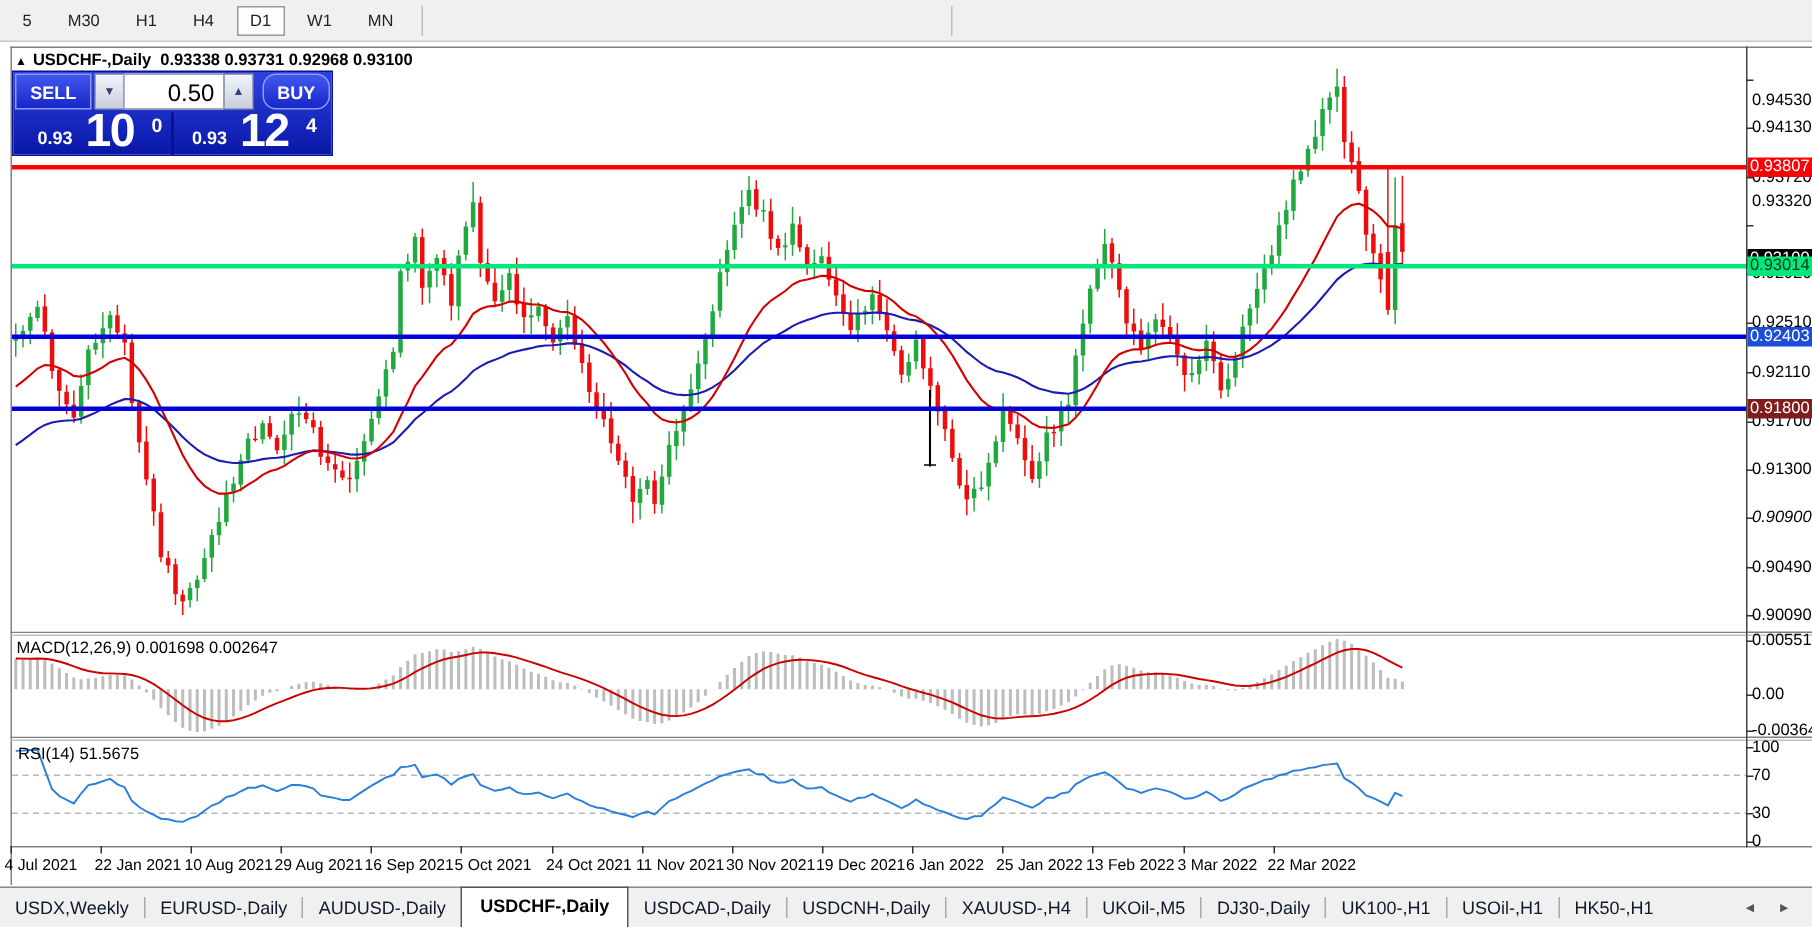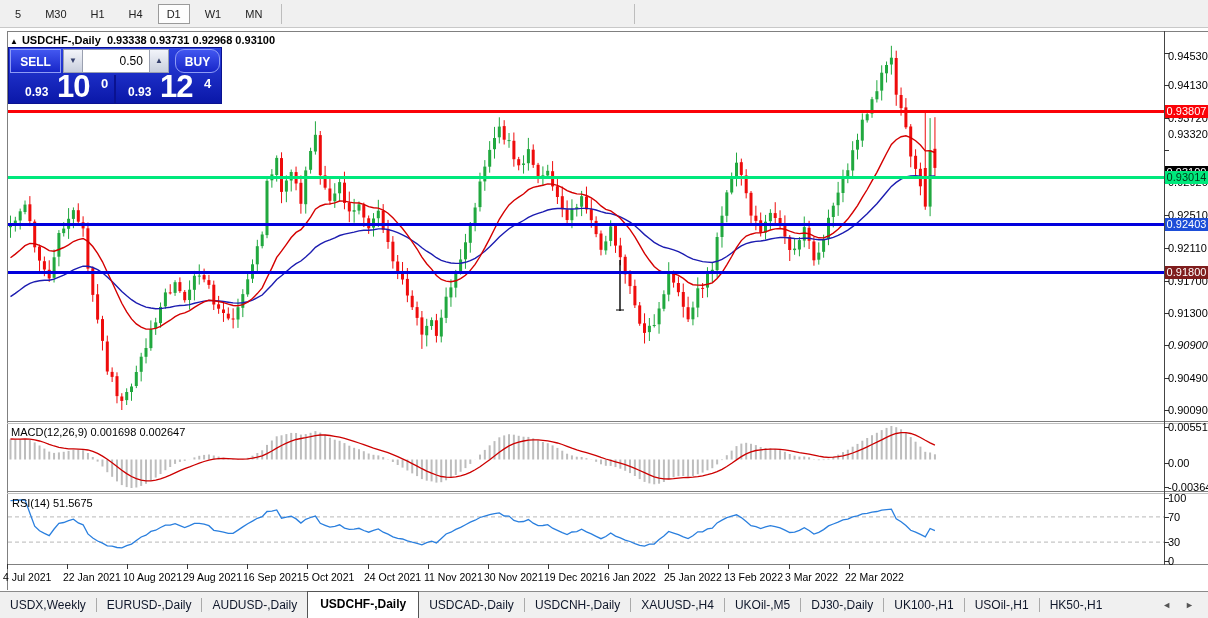--- a/index.html
+++ b/index.html
@@ -37,21 +37,21 @@
     background:linear-gradient(#2c42e0,#0a17a8); border:1px solid #0a1290; }
   #tp-row1 { position:absolute; left:0; top:0; width:100%; height:26px; display:flex; }
   .tp-btn { color:#fff; font-size:12px; font-weight:bold; text-align:center; line-height:24px;
     background:linear-gradient(#4257f0,#1726c8); border:1px solid #8e9cf5; cursor:pointer; }
   #sell-btn { width:52px; height:24px; margin:1px 0 0 1px; }
   #buy-btn  { width:46px; height:24px; margin:1px 1px 0 6px;border-radius:9px; }
   #stepper { display:flex; margin:1px 0 0 2px; height:24px; }
   .step-btn { width:20px; height:24px; background:linear-gradient(#f2f4fa,#c9cfdd); border:1px solid #9aa0b0;
     color:#35406e; font-size:8px; line-height:22px; text-align:center; cursor:pointer; }
   #vol-box { width:66px; height:24px; background:#fff; border-top:1px solid #9aa0b0; border-bottom:1px solid #9aa0b0;
-    font-size:12px; color:#000; text-align:right; padding:4px 6px 0 0; }
+    font-size:16px; color:#000; text-align:right; padding:4px 6px 0 0; }
   #tp-row2 { position:absolute; left:0; top:27px; width:100%; height:29px; display:flex; }
   .tp-price { flex:1; position:relative; color:#fff; }
   #tp-div { width:2px; background:#0a1290; }
   .tp-small { position:absolute; bottom:5px; font-size:12px; font-weight:bold; }
   .tp-big   { position:absolute; bottom:-1px; font-size:31px; font-weight:bold; letter-spacing:-1px; }
   .tp-sup   { position:absolute; top:1px; font-size:13px; font-weight:bold; }
   #sell-small{ left:16px; } #sell-big{ left:48px; } #sell-sup{ left:92px; }
   #buy-small { left:12px; } #buy-big { left:44px; } #buy-sup { left:88px; }
 
   
@@ -719,21 +719,21 @@
         <span id="buy-sup" class="tp-sup">4</span>
       </div>
     </div>
   </div>
 
   <div class="ind-label" style="left:11px;top:426px;">MACD(12,26,9) 0.001698 0.002647</div>
   <div class="ind-label" style="left:12px;top:497px;">RSI(14) 51.5675</div>
 
   <div id="price-axis">
       <div class="ax-tick" style="top: 53px;"></div>
-      <div class="ax-label" style="top: 50px; text-align: center;">0.94530</div>
+      <div class="ax-label" style="top: 61px; text-align: center;">0.94530</div>
       <div class="ax-tick" style="top: 85px;"></div>
       <div class="ax-label" style="top: 79px;">0.94130</div>
       <div class="ax-tick" style="top: 118px;"></div>
       <div class="ax-label" style="top: 112px;">0.93720</div>
       <div class="ax-tick" style="top: 150px;"></div>
       <div class="ax-label" style="top: 128px;">0.93320</div>
       <div class="ax-tick" style="top: 182px;"></div>
       <div class="ax-label" style="top: 176px;">0.92920</div>
       <div class="ax-tick" style="top: 215px;"></div>
       <div class="ax-label" style="top: 209px;">0.92510</div>

